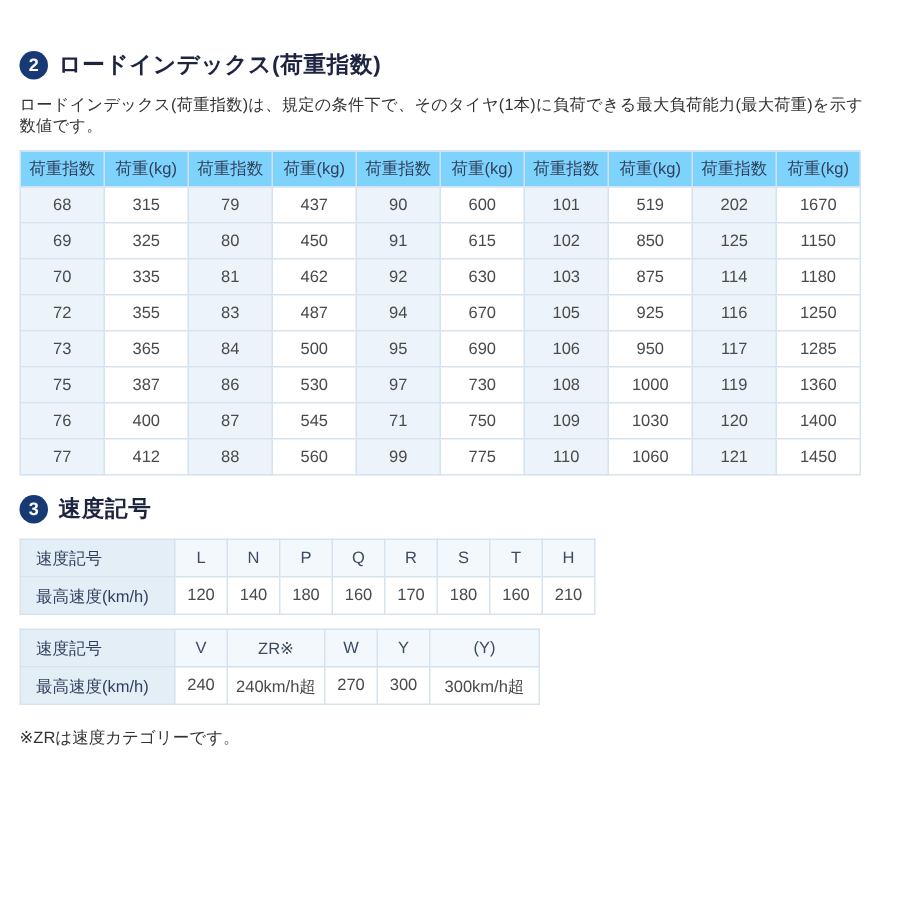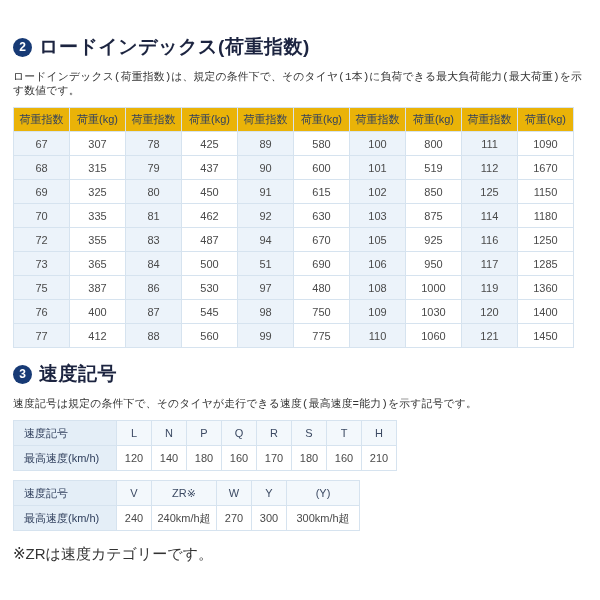--- a/index.html
+++ b/index.html
@@ -8,44 +8,44 @@
   .page { width:600px; height:600px; padding:34px 14px 0 13px; }
 
   
   .sec-head { display:flex; align-items:center; gap:7px; margin-bottom:10px; }
   .badge {
     width:19px; height:19px; border-radius:50%;
     background:var(--badge-bg,#173a75); color:#fff;
     font-size:12px; font-weight:bold; line-height:19px; text-align:center;
     flex:0 0 auto;
   }
-  .sec-title { font-size:19px; font-weight:bold; color:#1c2440; letter-spacing:0.5px; }
-  .desc { font-size:10.8px; color:#333; margin-bottom:9px; letter-spacing:0.2px;font-family:Liberation Mono, monospace; }
+  .sec-title { font-size:15px; font-weight:bold; color:#1c2440; letter-spacing:0.5px; }
+  .desc { font-size:10.8px; color:#333; margin-bottom:9px; letter-spacing:0.2px; }
 
   table { border-collapse:collapse; table-layout:fixed; }
   td, th { border:1px solid #d6e3ef; text-align:center; font-weight:normal;
            font-size:11px; color:#4a4a4a; }
 
   
   .load-table { width:560px; }
-  .load-table th { background:#eab308; color:#31405e; height:24px; }
+  .load-table th { background:#7dd3fc; color:#31405e; height:24px; }
   .load-table td { height:24px; background:#ffffff; }
   .load-table td.idx { background:#ecf3fa; }
 
   
   .speed-table { margin-bottom:9px; }
   .speed-table th.rowhead {
     background:#e4eef7; color:#31405e; text-align:left; padding-left:10px;
   }
   .speed-table tr td { height:25px; }
   .speed-table tr.symbols td { background:#f3f8fc; color:#3c4a63; }
   .speed-table tr.speeds td { background:#ffffff; }
 
   .section-gap { margin-top:13px; }
-  .footnote { font-size:15px; color:#333; margin-top:14px; }
+  .footnote { font-size:11px; color:#333; margin-top:14px; }
 </style>
 </head>
 <body>
 
 <div class="page">
 
   <div class="sec-head">
     <span class="badge">2</span>
     <span class="sec-title">ロードインデックス(荷重指数)</span>
   </div>
@@ -69,43 +69,31 @@
           <th>荷重指数</th>
           <th>荷重(kg)</th>
           <th>荷重指数</th>
           <th>荷重(kg)</th>
           <th>荷重指数</th>
           <th>荷重(kg)</th>
           <th>荷重指数</th>
           <th>荷重(kg)</th>
           <th>荷重指数</th>
           <th>荷重(kg)</th>
-        </tr>
-        <tr>
-          <td class="idx">67</td>
-          <td>307</td>
-          <td class="idx">78</td>
-          <td>425</td>
-          <td class="idx">89</td>
-          <td>580</td>
-          <td class="idx">100</td>
-          <td>800</td>
-          <td class="idx">111</td>
-          <td>1090</td>
         </tr>
         <tr>
           <td class="idx">68</td>
           <td>315</td>
           <td class="idx">79</td>
           <td>437</td>
           <td class="idx">90</td>
           <td>600</td>
           <td class="idx">101</td>
           <td>519</td>
-          <td class="idx">112</td>
+          <td class="idx">202</td>
           <td>1670</td>
         </tr>
         <tr>
           <td class="idx">69</td>
           <td>325</td>
           <td class="idx">80</td>
           <td>450</td>
           <td class="idx">91</td>
           <td>615</td>
           <td class="idx">102</td>
@@ -135,45 +123,45 @@
           <td class="idx">105</td>
           <td>925</td>
           <td class="idx">116</td>
           <td>1250</td>
         </tr>
         <tr>
           <td class="idx">73</td>
           <td>365</td>
           <td class="idx">84</td>
           <td>500</td>
-          <td class="idx">51</td>
+          <td class="idx">95</td>
           <td>690</td>
           <td class="idx">106</td>
           <td>950</td>
           <td class="idx">117</td>
           <td>1285</td>
         </tr>
         <tr>
           <td class="idx">75</td>
           <td>387</td>
           <td class="idx">86</td>
           <td>530</td>
           <td class="idx">97</td>
-          <td>480</td>
+          <td>730</td>
           <td class="idx">108</td>
           <td>1000</td>
           <td class="idx">119</td>
           <td>1360</td>
         </tr>
         <tr>
           <td class="idx">76</td>
           <td>400</td>
           <td class="idx">87</td>
           <td>545</td>
-          <td class="idx">98</td>
+          <td class="idx">71</td>
           <td>750</td>
           <td class="idx">109</td>
           <td>1030</td>
           <td class="idx">120</td>
           <td>1400</td>
         </tr>
         <tr>
           <td class="idx">77</td>
           <td>412</td>
           <td class="idx">88</td>
@@ -185,21 +173,20 @@
           <td class="idx">121</td>
           <td>1450</td>
         </tr>
       </tbody>
   </table>
 
   <div class="sec-head section-gap">
     <span class="badge">3</span>
     <span class="sec-title">速度記号</span>
   </div>
-  <div class="desc">速度記号は規定の条件下で、そのタイヤが走行できる速度(最高速度=能力)を示す記号です。</div>
 
   <table class="speed-table" id="speed-table-1">
     <colgroup>
         <col style="width: 103px;">
         <col style="width: 35px;">
         <col style="width: 35px;">
         <col style="width: 35px;">
         <col style="width: 35px;">
         <col style="width: 35px;">
         <col style="width: 35px;">

